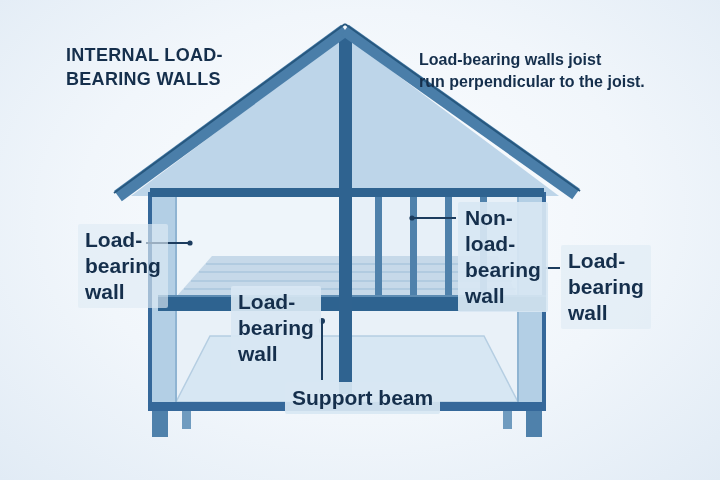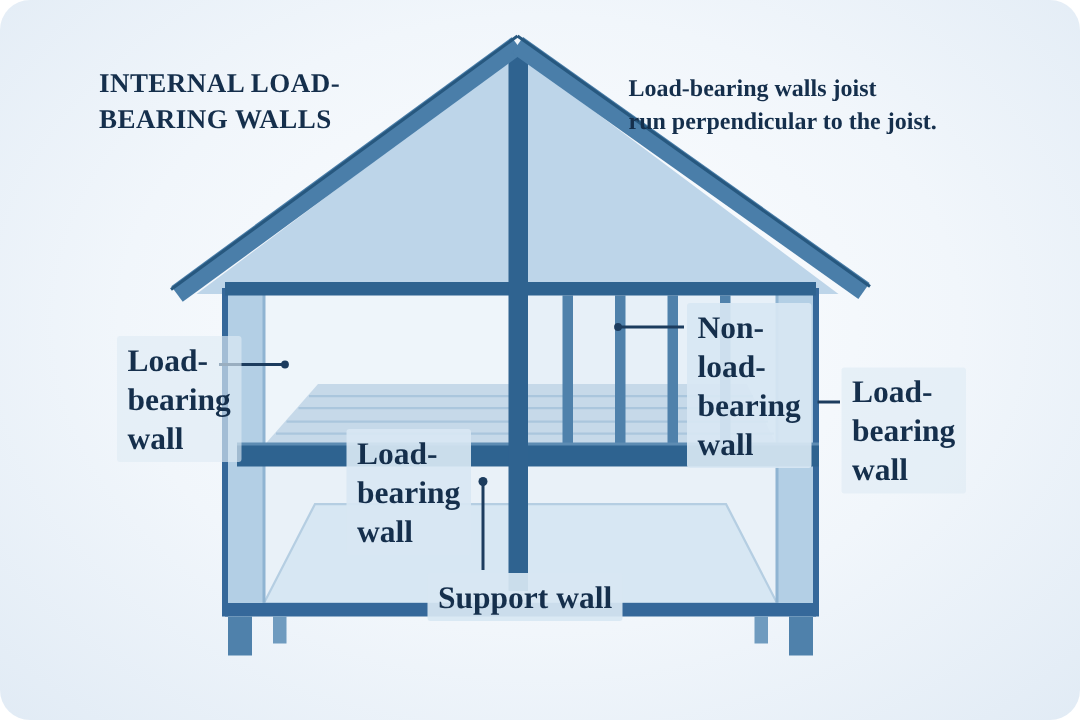--- a/index.html
+++ b/index.html
@@ -1,22 +1,21 @@
 <!DOCTYPE html>
 <html><head>
 <meta charset="utf-8">
 <style>
   html,body{margin:0;padding:0;}
   #stage{
     position:relative;
     width:720px;height:480px;
     overflow:hidden;
-    font-family:Liberation Serif, serif;
+    font-family:Liberation Sans, sans-serif;
     background:radial-gradient(ellipse at 50% 45%, #fdfeff 0%, #f1f6fb 55%, #e1ebf5 100%);
-    border-radius:20px;
   }
   #house-svg{position:absolute;left:0;top:0;width:720px;height:480px;}
   .txt{position:absolute;color:#152f4c;white-space:pre-line;}
   .title{
     left:66px;top:44px;
     font-size:18px;font-weight:800;letter-spacing:.3px;line-height:1.32;
   }
   .note{
     left:419px;top:49px;
     font-size:16px;font-weight:600;line-height:1.38;
@@ -104,15 +103,15 @@
   <div class="txt callout lbl-nlb">Non-
 load-
 bearing
 wall</div>
   <div class="txt callout lbl-right">Load-
 bearing
 wall</div>
   <div class="txt callout lbl-mid">Load-
 bearing
 wall</div>
-  <div class="txt callout lbl-support">Support wall</div>
+  <div class="txt callout lbl-support">Support beam</div>
 
 </div>
 
 </body></html>

